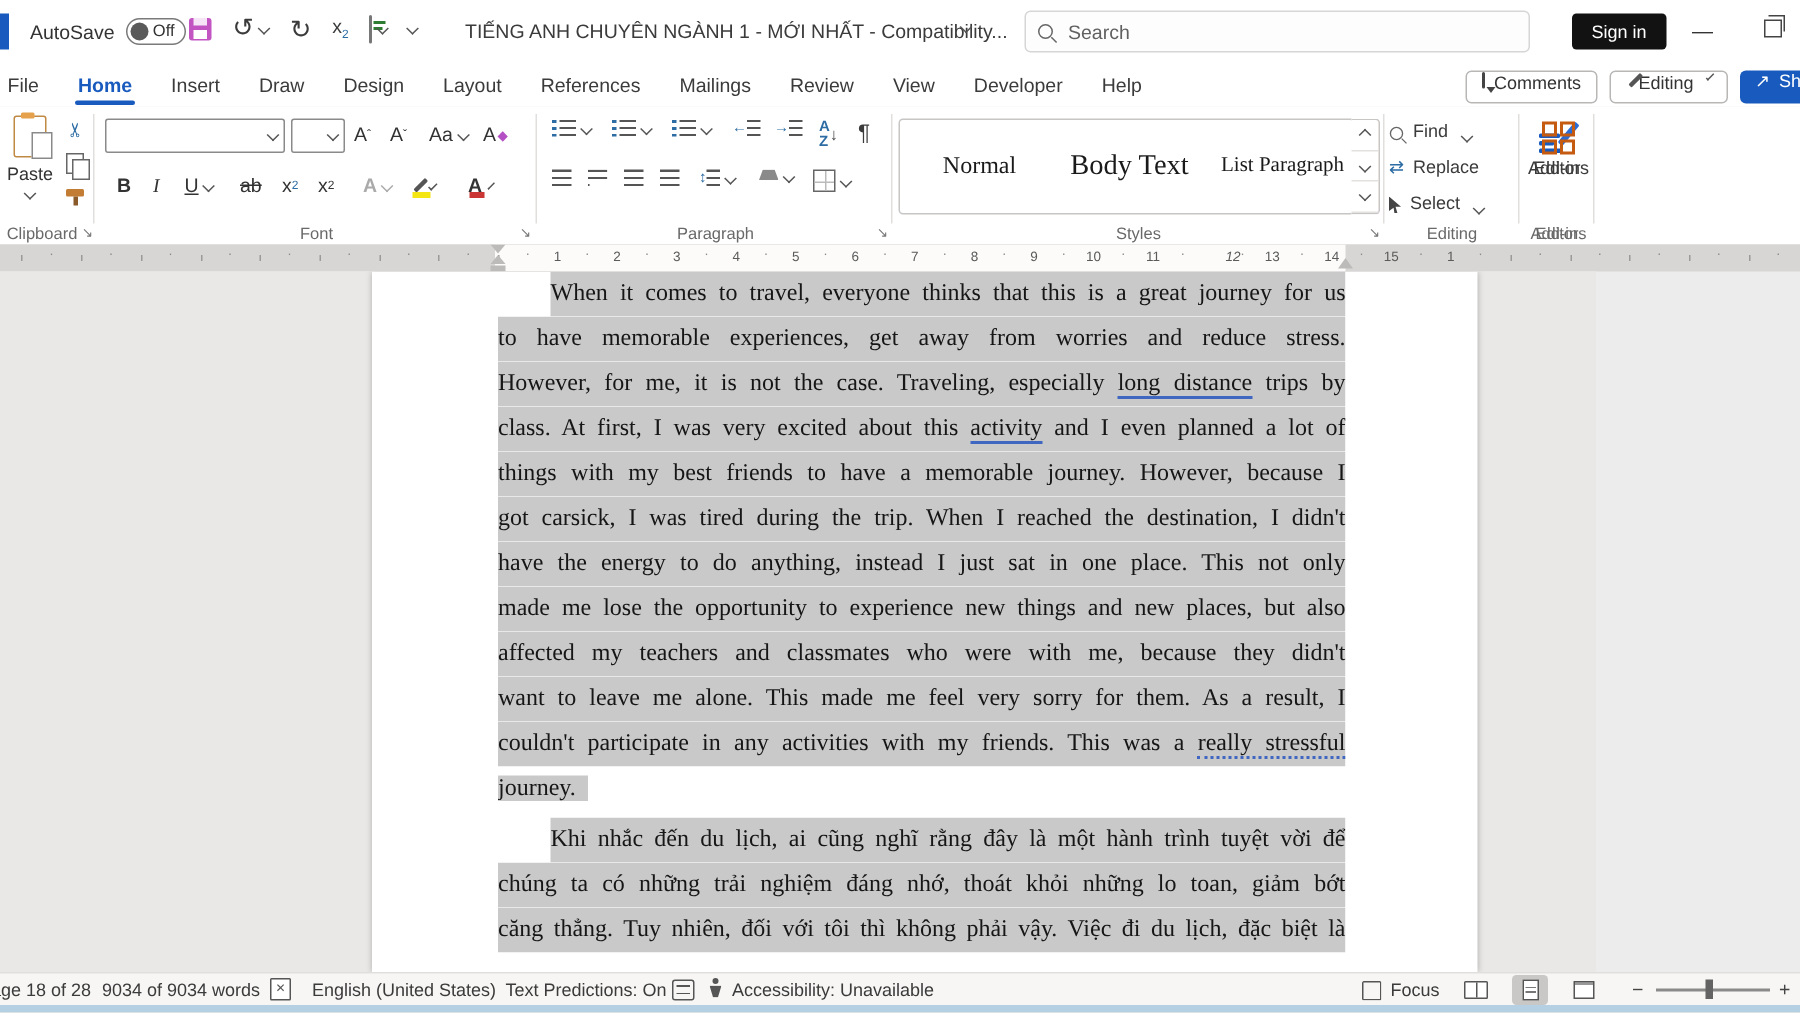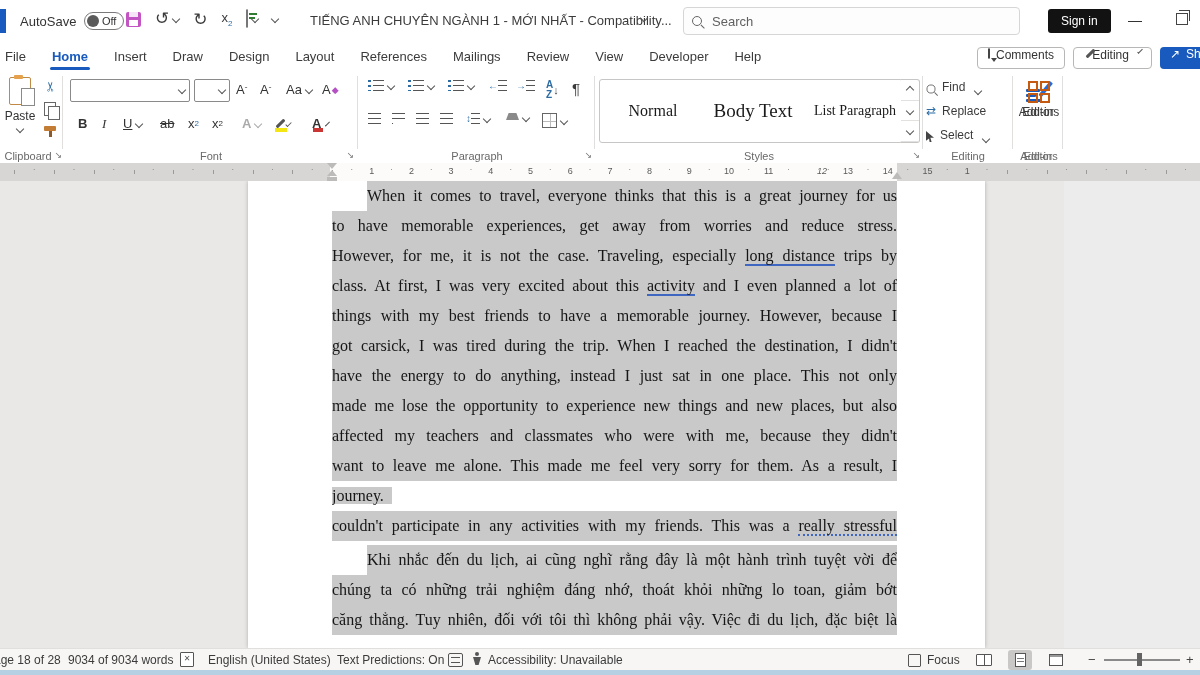--- a/index.html
+++ b/index.html
@@ -543,24 +543,24 @@
           </div>
           <div class="line">
             <span class="sel"><span>made me lose the opportunity to experience new things and new places, but also</span></span>
           </div>
           <div class="line">
             <span class="sel"><span>affected my teachers and classmates who were with me, because they didn't</span></span>
           </div>
           <div class="line">
             <span class="sel"><span>want to leave me alone. This made me feel very sorry for them. As a result, I</span></span>
           </div>
+          <div class="line">
+            <span class="sel"><span>couldn't participate in any activities with my friends. This was a </span><span class="u-d">really stressful</span></span>
+          </div>
           <div class="line last"><span class="sel"><span>journey.</span></span></div>
-          <div class="line">
-            <span class="sel"><span>couldn't participate in any activities with my friends. This was a </span><span class="u-d">really stressful</span></span>
-          </div>
         </div>
         <div class="para">
           <div class="line indent">
             <span class="sel"><span>Khi nhắc đến du lịch, ai cũng nghĩ rằng đây là một hành trình tuyệt vời để</span></span>
           </div>
           <div class="line">
             <span class="sel"><span>chúng ta có những trải nghiệm đáng nhớ, thoát khỏi những lo toan, giảm bớt</span></span>
           </div>
           <div class="line">
             <span class="sel"><span>căng thẳng. Tuy nhiên, đối với tôi thì không phải vậy. Việc đi du lịch, đặc biệt là</span></span>

